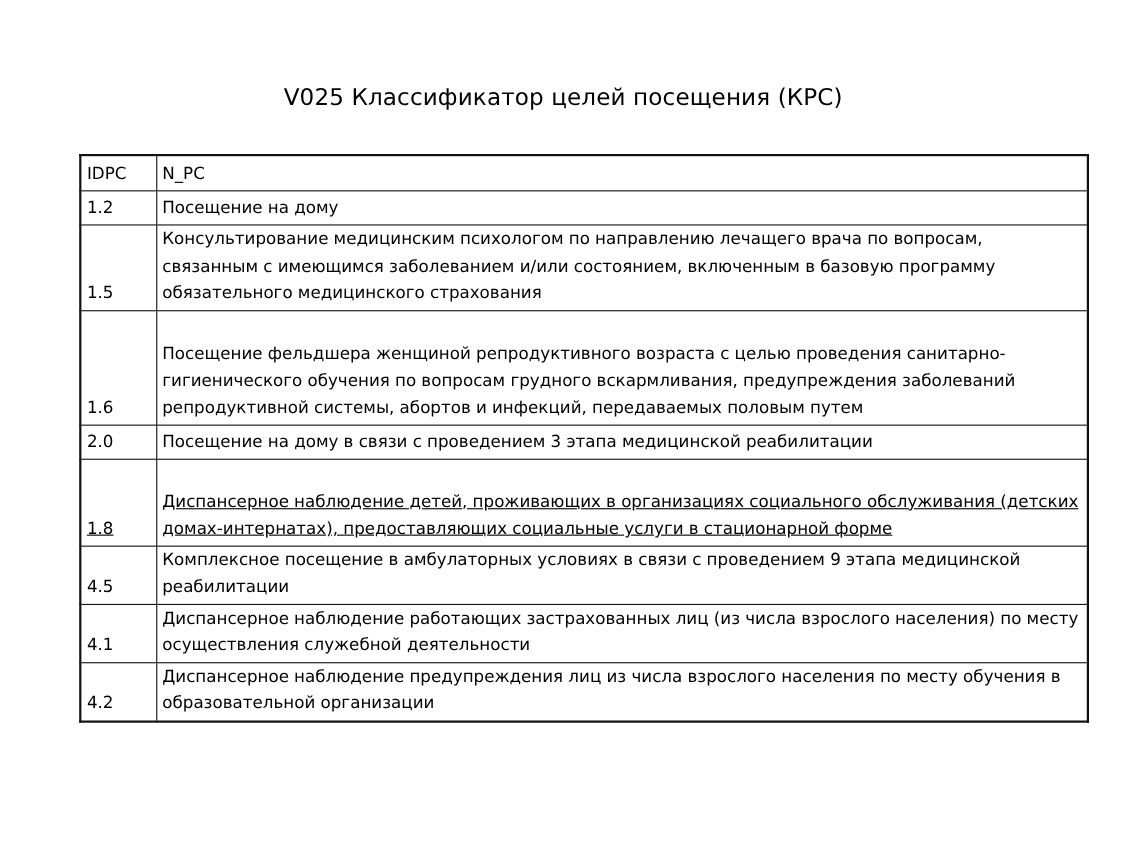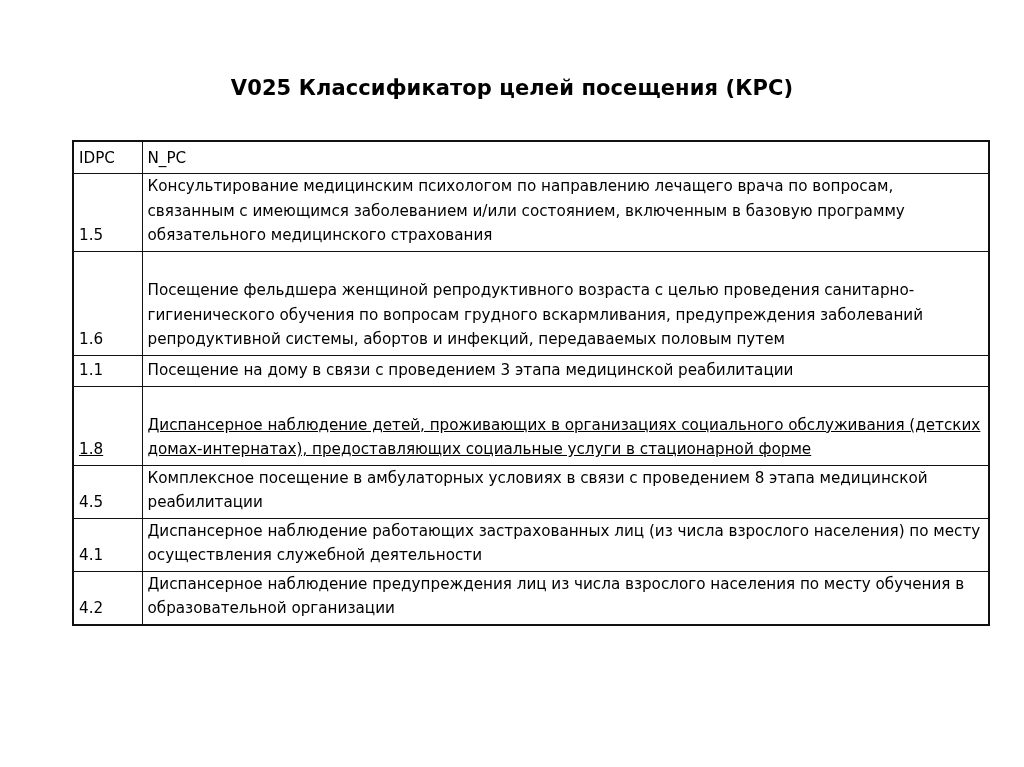--- a/index.html
+++ b/index.html
@@ -22,21 +22,21 @@
     box-sizing: border-box;
   }
 
   .doc-title {
     position: absolute;
     top: 75px;
     left: 0;
     width: 1024px;
     text-align: center;
     font-size: 21px;
-    font-weight: bold;
+    font-weight: normal;
     letter-spacing: 0.1px;
     line-height: 26px;
   }
 
   .table-wrap {
     position: absolute;
     top: 140px;
     left: 72px;
     width: 916px;
   }
@@ -94,45 +94,49 @@
         <col class="col-name">
       </colgroup>
       <thead>
         <tr>
           <th>IDPC</th>
           <th>N_PC</th>
         </tr>
       </thead>
       <tbody>
 
+        <tr class="h-1line">
+          <td class="id-cell">1.2</td>
+          <td>Посещение на дому</td>
+        </tr>
 
 
         <tr class="h-3line-pad">
           <td class="id-cell">1.5</td>
           <td>Консультирование медицинским психологом по направлению лечащего врача по вопросам, связанным с имеющимся заболеванием и/или состоянием, включенным в базовую программу обязательного медицинского страхования</td>
         </tr>
 
         <tr class="h-3line-bigpad">
           <td class="id-cell">1.6</td>
           <td>Посещение фельдшера женщиной репродуктивного возраста с целью проведения санитарно-гигиенического обучения по вопросам грудного вскармливания, предупреждения заболеваний репродуктивной системы, абортов и инфекций, передаваемых половым путем</td>
         </tr>
 
         <tr class="h-1line">
-          <td class="id-cell">1.1</td>
+          <td class="id-cell">2.0</td>
           <td>Посещение на дому в связи с проведением 3 этапа медицинской реабилитации</td>
         </tr>
 
         <tr class="h-2line-pad">
           <td class="id-cell">1.8</td>
           <td>Диспансерное наблюдение детей, проживающих в организациях социального обслуживания (детских домах-интернатах), предоставляющих социальные услуги в стационарной форме</td>
         </tr>
 
         <tr class="h-2line">
           <td class="id-cell">4.5</td>
-          <td>Комплексное посещение в амбулаторных условиях в связи с проведением 8 этапа медицинской реабилитации</td>
+          <td>Комплексное посещение в амбулаторных условиях в связи с проведением 9 этапа медицинской реабилитации</td>
         </tr>
 
         <tr class="h-2line">
           <td class="id-cell">4.1</td>
           <td>Диспансерное наблюдение работающих застрахованных лиц (из числа взрослого населения) по месту осуществления служебной деятельности</td>
         </tr>
 
         <tr class="h-2line">
           <td class="id-cell">4.2</td>
           <td>Диспансерное наблюдение предупреждения лиц из числа взрослого населения по месту обучения в образовательной организации</td>

